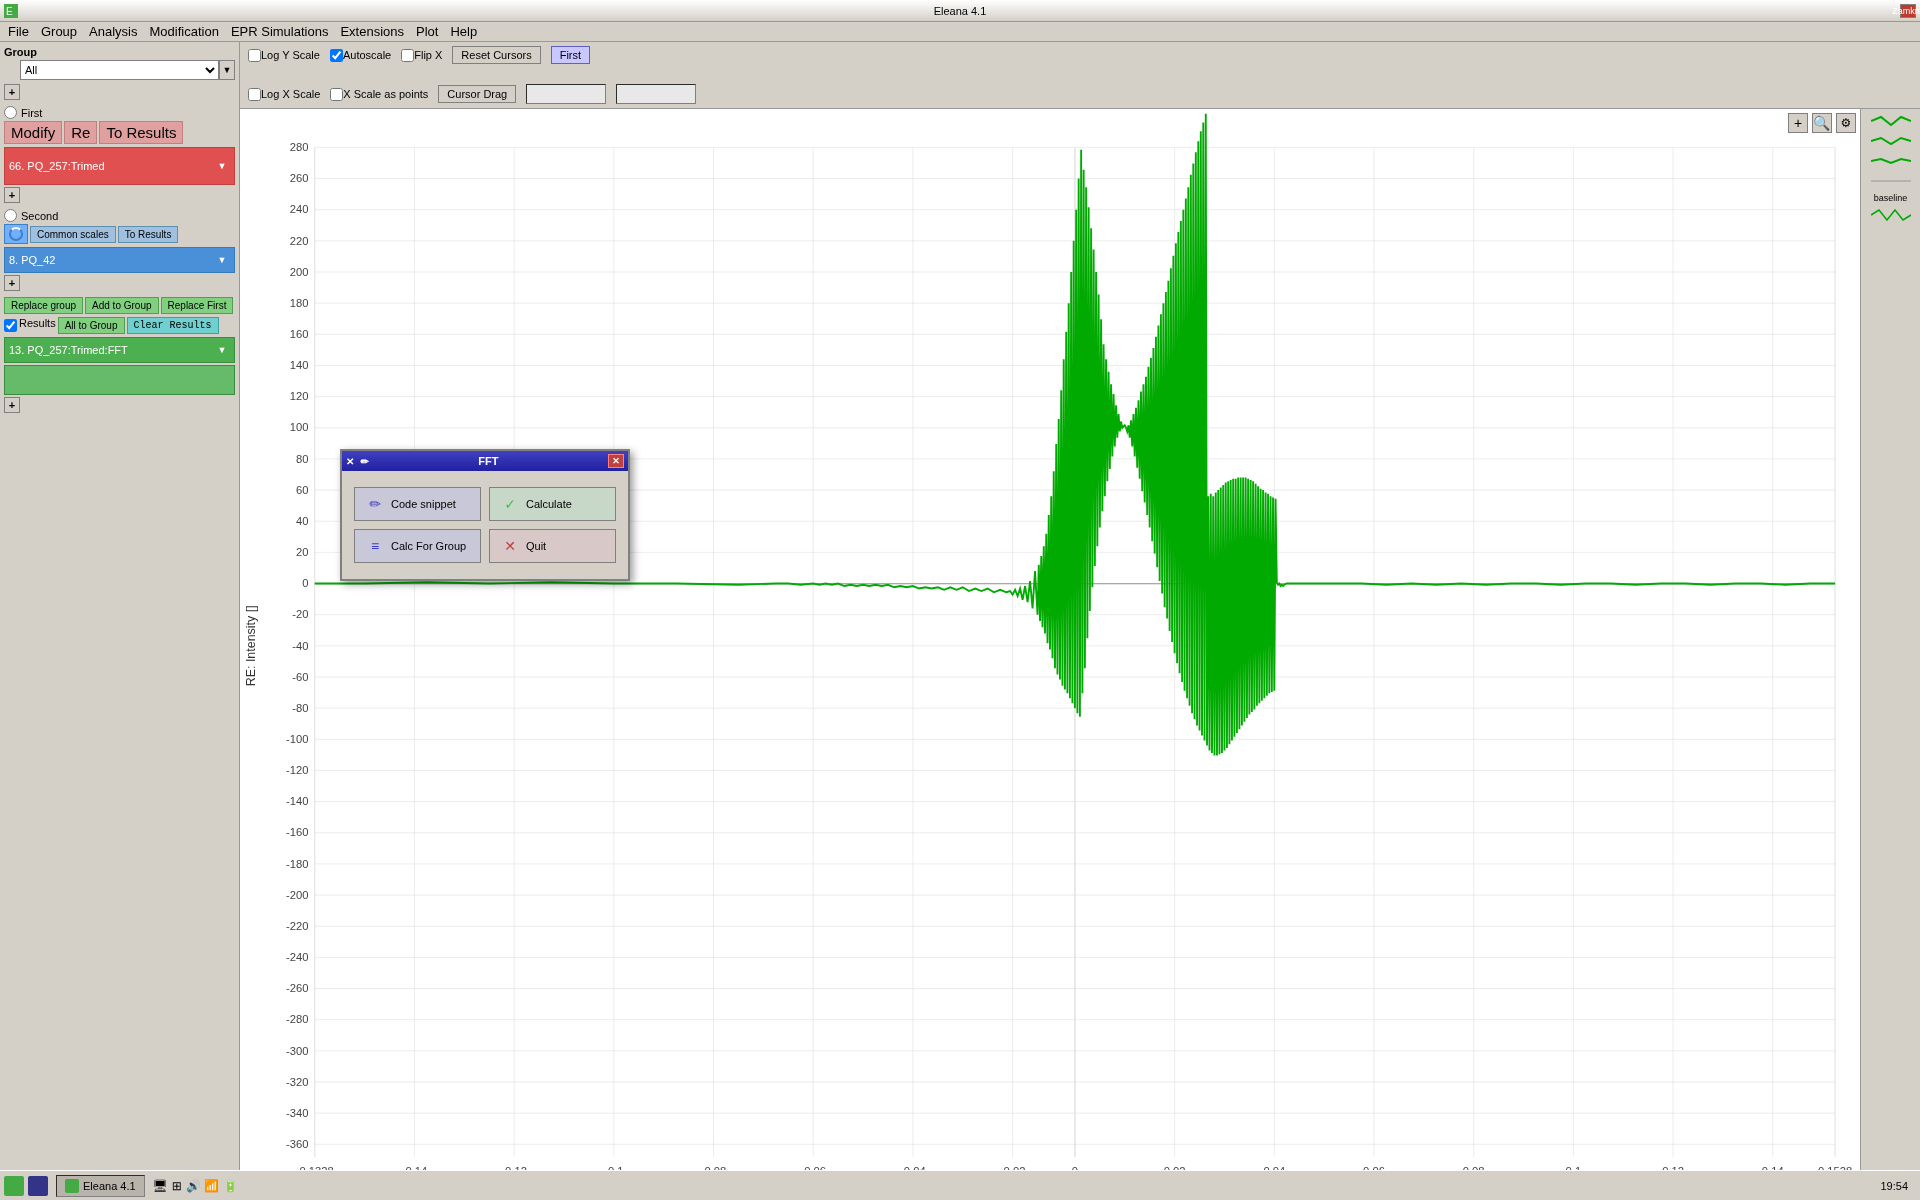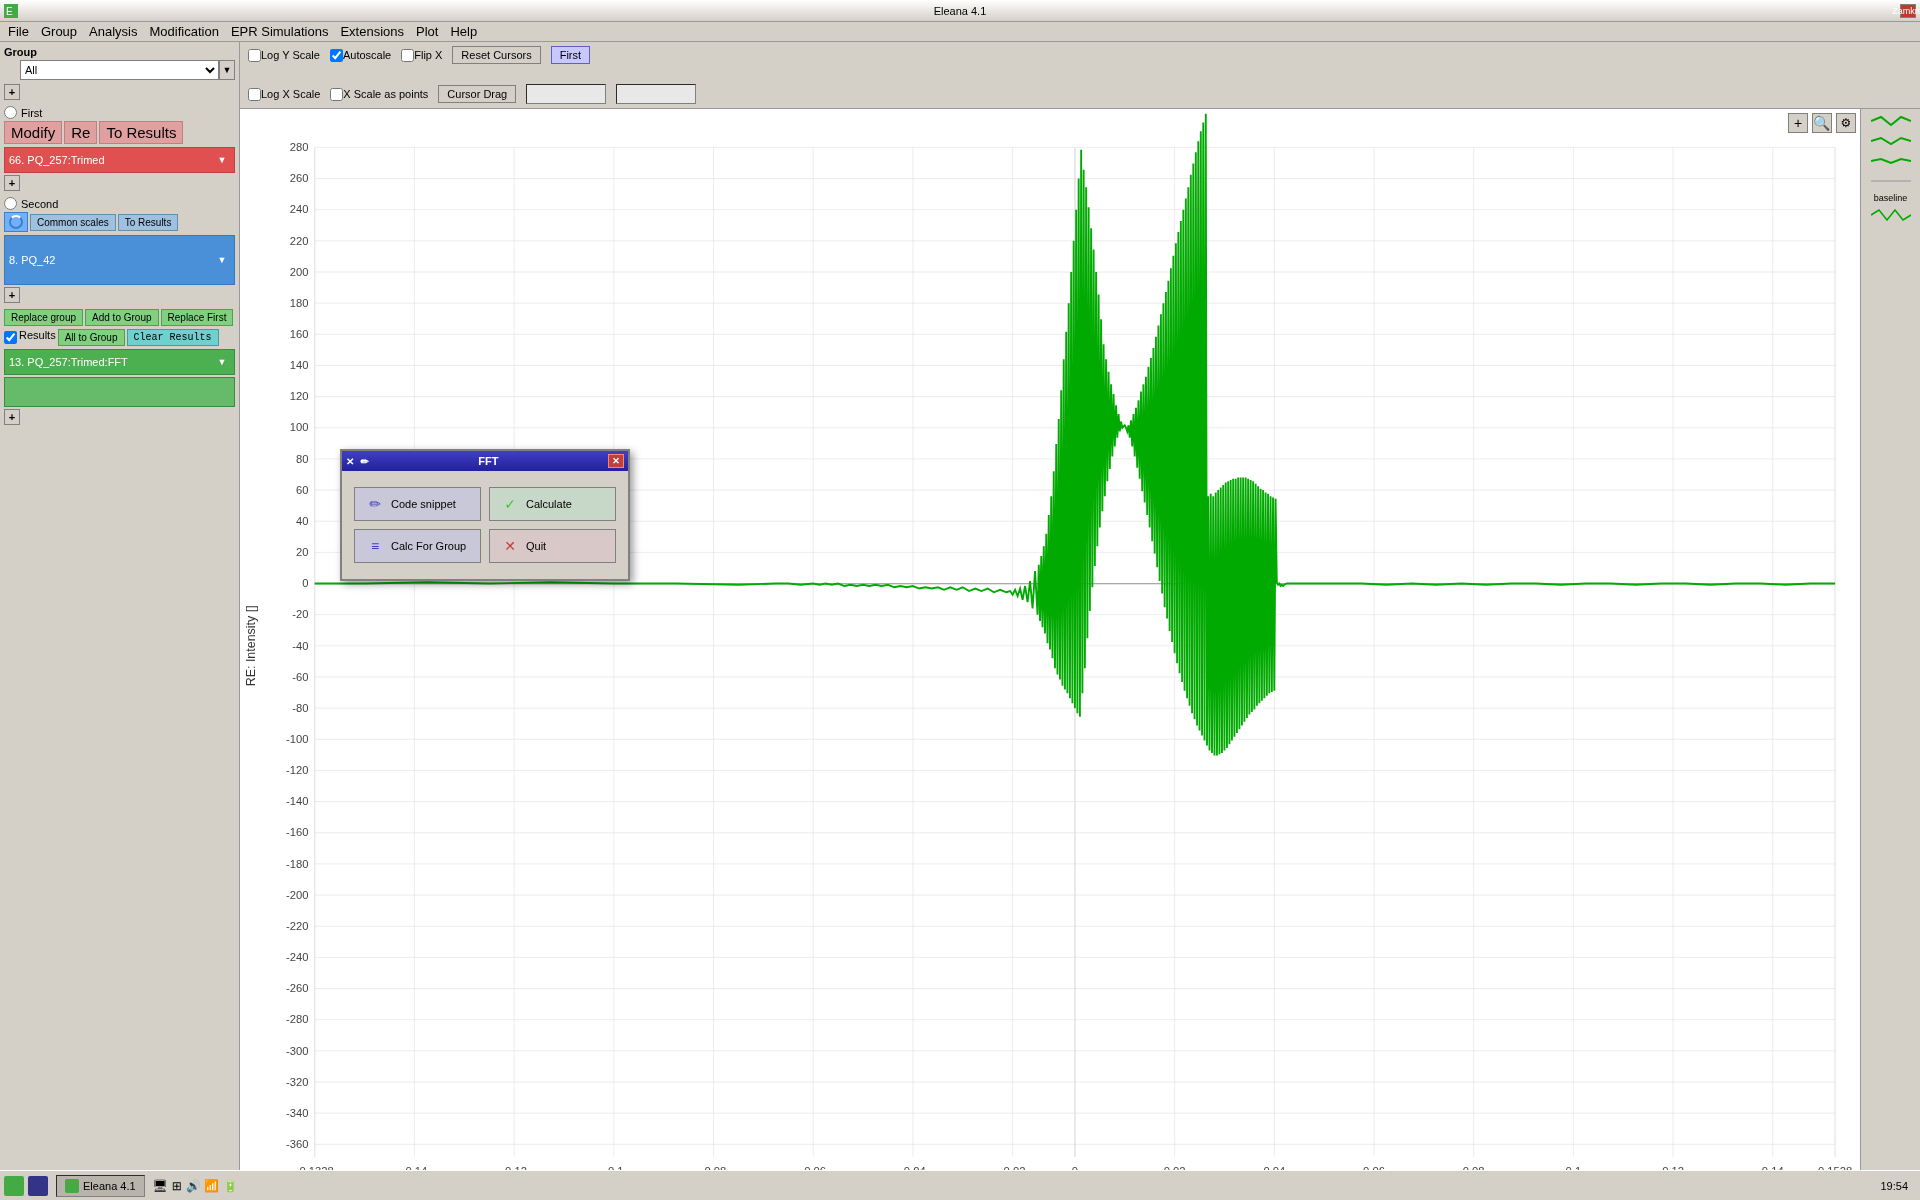--- a/index.html
+++ b/index.html
@@ -99,32 +99,32 @@
     .radio-row {
       display: flex;
       align-items: center;
       gap: 4px;
       margin-bottom: 2px;
     }
 
     .dataset-box-red {
       background: #e05050;
       border: 1px solid #c04040;
-      padding: 2px 4px;
+      padding: 8px 4px;
       margin-bottom: 2px;
       color: white;
       font-size: 11px;
       display: flex;
       align-items: center;
       justify-content: space-between;
     }
     .dataset-box-blue {
       background: #4a90d9;
       border: 1px solid #357abd;
-      padding: 14px 4px;
+      padding: 2px 4px;
       margin-bottom: 2px;
       color: white;
       font-size: 11px;
       display: flex;
       align-items: center;
       justify-content: space-between;
     }
     .dataset-box-green {
       background: #4caf50;
       border: 1px solid #388e3c;

